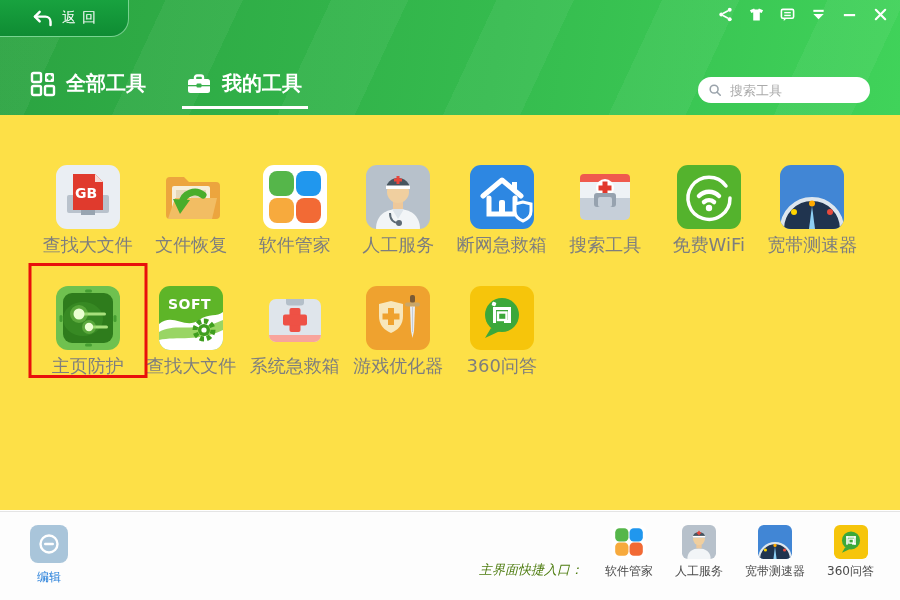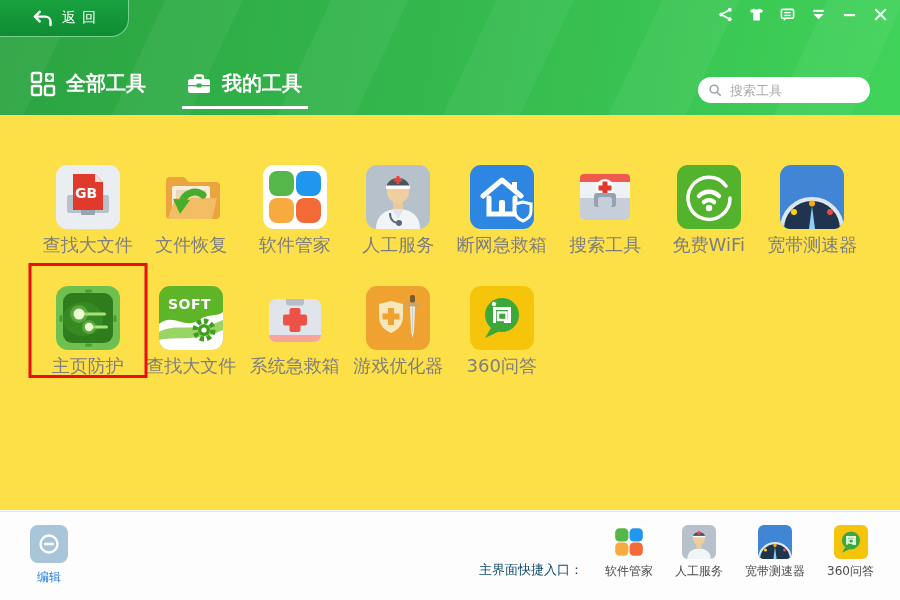--- a/index.html
+++ b/index.html
@@ -67,21 +67,21 @@
     border-top:1px solid #e4e4e4;display:flex;justify-content:space-between;
     align-items:flex-start;padding:13px 26px 0 30px;box-sizing:border-box;
   }
   .edit-entry{display:flex;flex-direction:column;align-items:center;cursor:pointer;}
   .edit-icon{
     width:38px;height:38px;border-radius:8px;background:#a9c5da;
     display:flex;align-items:center;justify-content:center;
   }
   .edit-label{margin-top:6px;font-size:12px;color:#1f7bd9;}
   .shortcuts{display:flex;align-items:flex-end;gap:22px;}
-  .shortcut-caption{font-size:13px;color:#0c4a6e;line-height:16px;padding-bottom:1px;white-space:nowrap;}
+  .shortcut-caption{font-size:13px;color:#4d7c0f;line-height:16px;padding-bottom:1px;white-space:nowrap;font-style:italic;}
   .shortcut{display:flex;flex-direction:column;align-items:center;gap:5px;cursor:pointer;}
   .shortcut-icon{width:34px;height:34px;display:block;}
   .shortcut-label{font-size:12px;color:#4a4a4a;white-space:nowrap;line-height:15px;}
 </style>
 </head>
 <body>
 
 <div class="window">
 
   <div class="header">

